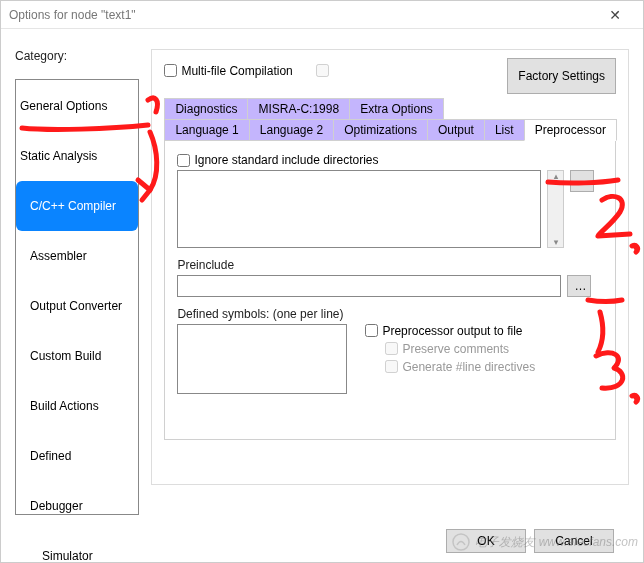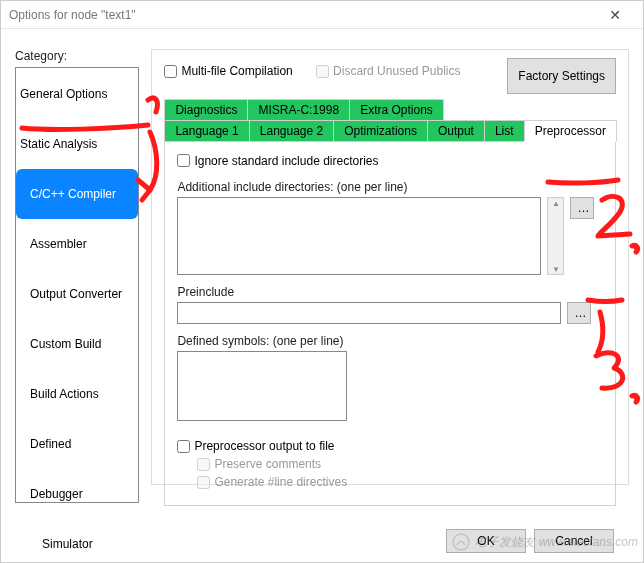--- a/index.html
+++ b/index.html
@@ -3,46 +3,46 @@
 <meta charset="utf-8">
 <style>
   * { box-sizing: border-box; font-family: "Segoe UI", "Microsoft YaHei", Tahoma, sans-serif; font-size: 12px; }
   body { margin: 0; background: #fff; width: 644px; height: 563px; overflow: hidden; position: relative; }
   .window { border: 1px solid #cccccc; width: 644px; height: 563px; display: flex; flex-direction: column; }
   .titlebar { height: 28px; display: flex; align-items: center; padding: 0 8px; border-bottom: 1px solid #e5e5e5; color: #777; }
   .titlebar .title { flex: 1; }
   .titlebar .close { width: 40px; text-align: center; color: #444; font-size: 14px; }
   .client { flex: 1; display: flex; padding: 20px 14px 10px 14px; gap: 12px; position: relative; }
   .left-panel { width: 140px; }
-  .cat-label { color: #222; margin-bottom: 4px; }
+  .cat-label { color: #222; margin-bottom: 16px; }
   .cat-list { border: 1px solid #888; height: 436px; background: #fff; padding: 1px 0; }
   .cat-item { padding: 18px 4px; cursor: default; white-space: nowrap; }
   .cat-item.sel { background: #0a84ff; color: #fff; }
   .cat-item.ind1 { padding-left: 14px; border-radius: 6px; }
   .cat-item.ind2 { padding-left: 26px; }
   .right-panel { flex: 1; border: 1px solid #ddd; position: relative; padding: 10px 12px 12px 12px; height: 436px; }
   .factory { position: absolute; top: 8px; right: 12px; }
   button.std { background: #e1e1e1; border: 1px solid #adadad; padding: 2px 10px; height: 36px; }
   .chk { display: inline-flex; align-items: center; gap: 4px; }
   .chk input { width: 13px; height: 13px; margin:0; }
   .discard { margin-left: 20px; margin-top: 4px; color: #999; }
   .tabs { margin-top: 18px; }
   .tab-row { display: flex; }
-  .tab { border: 1px solid #d0d0d0; padding: 3px 10px; background: #22c55e; margin-right: -1px; margin-bottom: -1px; cursor: default; white-space: nowrap; }
+  .tab { border: 1px solid #d0d0d0; padding: 3px 10px; background: #c4b5fd; margin-right: -1px; margin-bottom: -1px; cursor: default; white-space: nowrap; }
   .tab-row.bottom .tab { border-top: 1px solid #d0d0d0; }
   .tab.active { background: #fff; border-bottom: 1px solid #fff; position: relative; z-index: 2; }
   .tab-body { border: 1px solid #d0d0d0; padding: 12px; min-height: 300px; }
   .field-label { margin-top: 10px; margin-bottom: 3px; color: #222; }
   .txtwrap { display: flex; gap: 6px; align-items: flex-start; }
   textarea.list { width: 364px; height: 78px; resize: none; border: 1px solid #888; padding: 2px; font-family: inherit; }
   .scroll-gutter { width: 17px; height: 78px; border: 1px solid #ccc; background: #f0f0f0; display: flex; flex-direction: column; justify-content: space-between; align-items: center; }
   .scroll-gutter span { font-size: 9px; color: #888; }
   button.browse { width: 24px; height: 22px; border: 1px solid #adadad; background: #e1e1e1; }
   input.single { width: 364px; height: 22px; border: 1px solid #888; padding: 1px 3px; }
-  .defrow { display: flex; gap: 18px; align-items: flex-start; flex-direction: column; }
+  .defrow { display: flex; gap: 18px; align-items: flex-start; }
   textarea.deflist { width: 170px; height: 70px; resize: none; border: 1px solid #888; padding: 2px; }
   .outopts .chk { display: flex; margin-bottom: 4px; }
   .outopts .sub { margin-left: 20px; color: #999; }
   .footer { position: absolute; right: 30px; bottom: 10px; display: flex; gap: 8px; }
   .footer button.std { width: 80px; height: 24px; }
   
   .wm { position: absolute; right: 6px; bottom: 11px; color: rgba(120,120,120,0.45); font-style: italic; font-size: 12px; pointer-events:none; display:flex; align-items:center; gap:4px;}
   .wm svg { opacity:0.4; }
   
   .anno { position: absolute; left:0; top:0; width:644px; height:563px; pointer-events:none; z-index: 50; }
@@ -74,21 +74,20 @@
         </div>
     </div>
     <div class="right-panel">
       <div class="factory"><button class="std">Factory Settings</button></div>
       <label class="chk">
         <input type="checkbox" style="">
         <span>Multi-file Compilation</span>
       </label>
       <div class="chk discard">
         <input type="checkbox" disabled="" style="">
-        <span>Discard Unused Publics</span>
       </div>
 
       <div class="tabs">
         <div class="tab-row" id="tab-row1">
             <div class="tab">Diagnostics</div>
             <div class="tab">MISRA-C:1998</div>
             <div class="tab">Extra Options</div>
           </div>
         <div class="tab-row bottom" id="tab-row2">
             <div class="tab">Language 1</div>
@@ -97,21 +96,20 @@
             <div class="tab">Output</div>
             <div class="tab">List</div>
             <div class="tab active">Preprocessor</div>
           </div>
         <div class="tab-body">
           <label class="chk">
             <input type="checkbox" style="">
             <span>Ignore standard include directories</span>
           </label>
 
-          <div class="field-label">Additional include directories: (one per line)</div>
           <div class="txtwrap">
             <textarea class="list" style=""></textarea>
             <div class="scroll-gutter">
                 <span>▴</span>
                 <span>▾</span>
               </div>
             <button class="browse">…</button>
           </div>
 
           <div class="field-label">Preinclude</div>

